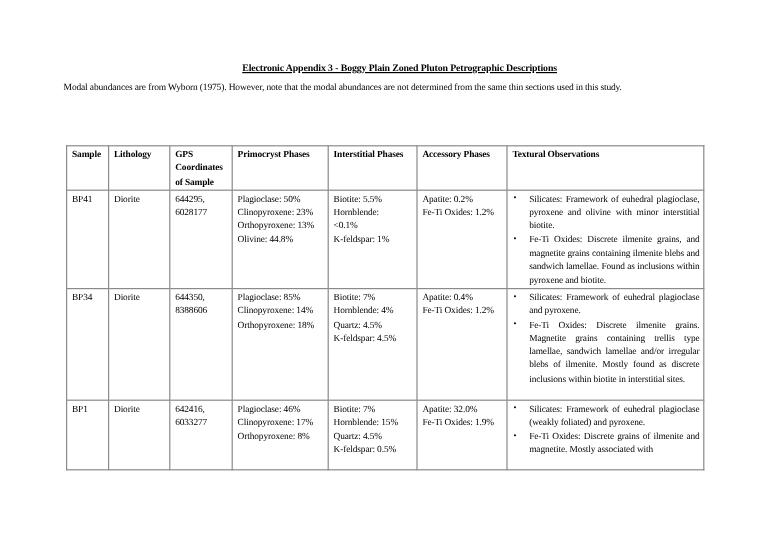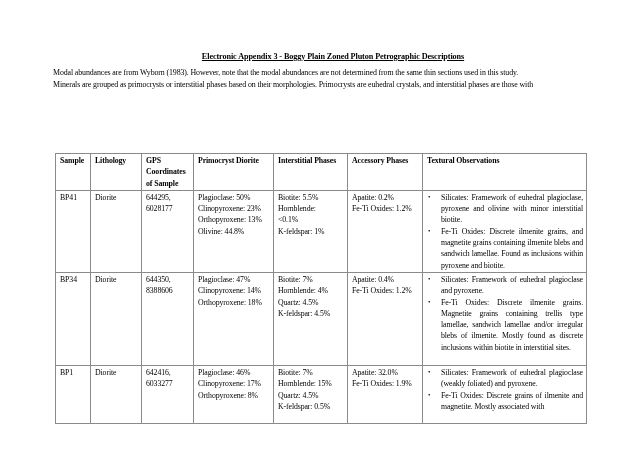--- a/index.html
+++ b/index.html
@@ -4,40 +4,39 @@
 <style>
   html, body { margin: 0; padding: 0; background: #ffffff; }
   body { width: 640px; height: 452px; position: relative; overflow: hidden;
          font-family: "Liberation Serif", serif; color: #000; }
   .title { position: absolute; left: 0; top: 52px; width: 640px; text-align: center;
            font-size: 8.2px; font-weight: bold; text-decoration: underline; letter-spacing: -0.1px; padding-left: 13px; }
   .intro { position: absolute; left: 53px; top: 67px; width: 535px;
            font-size: 7.9px; line-height: 12.2px; letter-spacing: -0.12px; }
   .intro p { margin: 0; }
   table { position: absolute; left: 55px; top: 121px; border-collapse: collapse;
-          table-layout: fixed; width: 531px; font-size: 7.8px; line-height: 11.3px; letter-spacing: -0.1px; margin-top: 32px; }
+          table-layout: fixed; width: 531px; font-size: 7.8px; line-height: 11.3px; letter-spacing: -0.1px; }
   td, th { border: 1px solid #8a8a8a; vertical-align: top; padding: 1px 3px 1px 4px; text-align: left; }
   th { font-weight: bold; }
   tr.hdr th { height: 29px; }
   tr.r0 td { height: 76px; font-family: Liberation Serif, serif; }
   tr.r1 td { height: 90px; }
   tr.r2 td { height: 55px; }
   .line { display: block; white-space: nowrap; }
   ul { margin: 0; padding: 0 0 0 14px; list-style: none; }
   li { position: relative; text-align: justify; }
   li .bullet { position: absolute; left: -13px; top: 0; font-size: 7px; }
 </style>
 </head>
 <body>
 
 <div class="title">Electronic Appendix 3 - Boggy Plain Zoned Pluton Petrographic Descriptions</div>
 
 <div class="intro">
-  <p>Modal abundances are from Wyborn (1983). However, note that the modal abundances are not determined from the same thin sections used in this study.</p>
-  <p>Minerals are grouped as primocrysts or interstitial phases based on their morphologies. Primocrysts are euhedral crystals, and interstitial phases are those with</p>
+  <p>Modal abundances are from Wyborn (1975). However, note that the modal abundances are not determined from the same thin sections used in this study.</p>
 </div>
 
 <table>
   <colgroup>
     <col style="width:35px">
       <col style="width:51px">
       <col style="width:52px">
     <col style="width:80px">
       <col style="width:74px">
       <col style="width:75px">
@@ -45,21 +44,21 @@
   </colgroup>
   <tbody>
       <tr class="hdr">
     <th>Sample</th>
     <th>Lithology</th>
     <th>
       <span class="line">GPS</span>
       <span class="line">Coordinates</span>
       <span class="line">of Sample</span>
     </th>
-    <th>Primocryst Diorite</th>
+    <th>Primocryst Phases</th>
     <th>Interstitial Phases</th>
     <th>Accessory Phases</th>
     <th>Textural Observations</th>
   </tr>
 
   <tr class="r0">
     <td>BP41</td>
     <td>Diorite</td>
     <td>
       <span class="line">644295,</span>
@@ -90,21 +89,21 @@
   </tr>
 
   <tr class="r1">
     <td>BP34</td>
     <td>Diorite</td>
     <td>
       <span class="line">644350,</span>
       <span class="line">8388606</span>
     </td>
     <td>
-      <span class="line">Plagioclase: 47%</span>
+      <span class="line">Plagioclase: 85%</span>
       <span class="line">Clinopyroxene: 14%</span>
       <span class="line">Orthopyroxene: 18%</span>
     </td>
     <td>
       <span class="line">Biotite: 7%</span>
       <span class="line">Hornblende: 4%</span>
       <span class="line">Quartz: 4.5%</span>
       <span class="line">K-feldspar: 4.5%</span>
     </td>
     <td>

